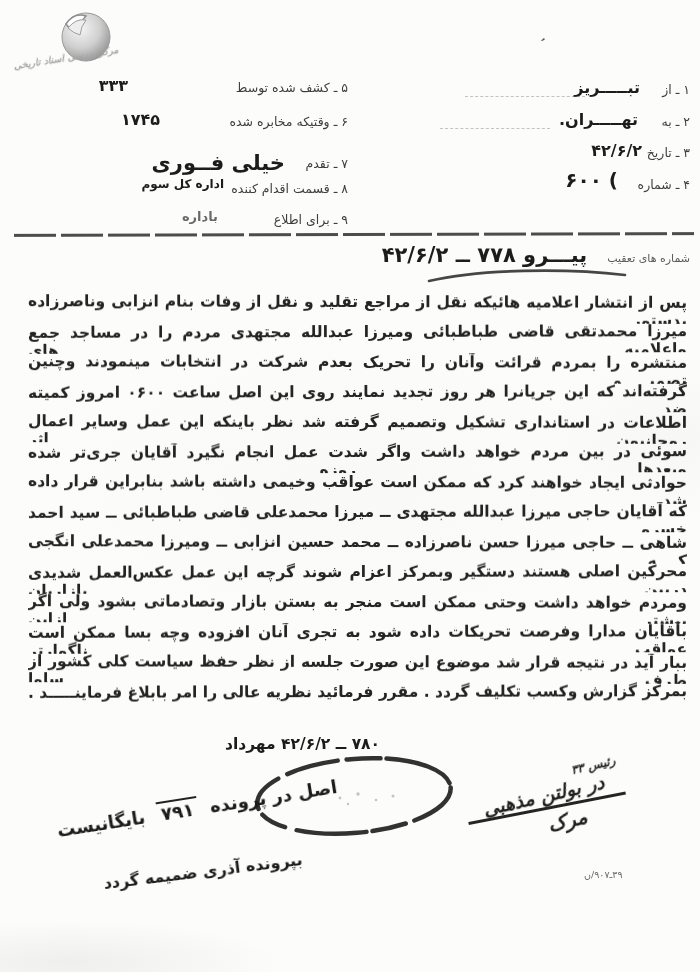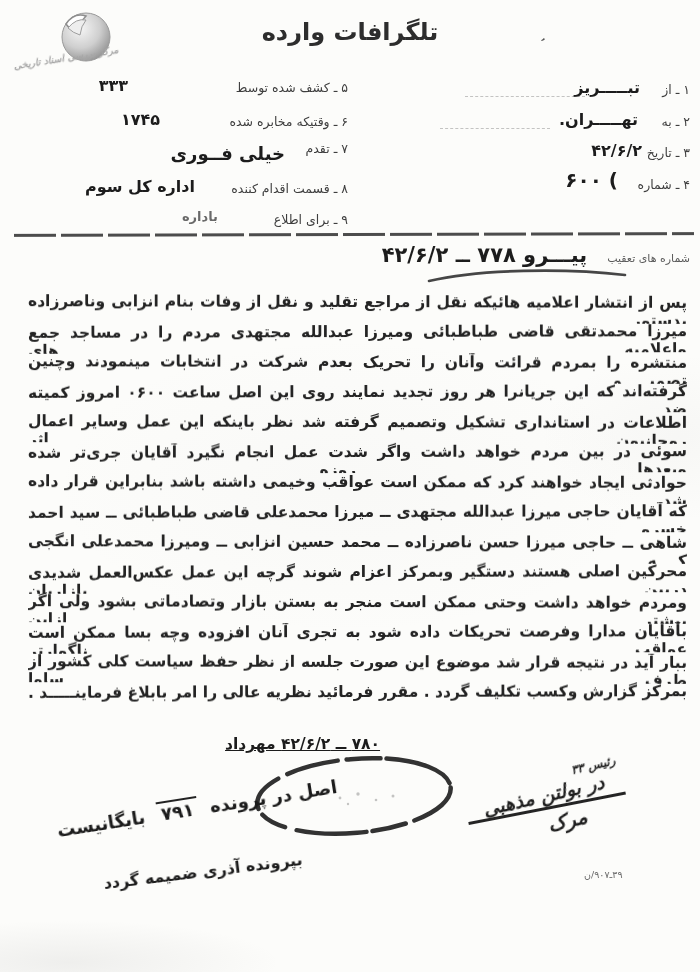--- a/index.html
+++ b/index.html
@@ -45,21 +45,21 @@
   
   .body-block{left:28px;right:13px;top:293px;}
   .body-line{
     height:30px;overflow:hidden;
     font-size:15.5px;font-weight:600;color:#232323;
     text-align:justify;text-align-last:justify;
     filter:blur(.3px);
   }
   .body-line:nth-child(odd){transform:rotate(.15deg);}
   .body-line:nth-child(even){transform:rotate(-.15deg);}
-  .ref-line{left:225px;top:735px;width:250px;font-size:15.5px;text-align:left;text-decoration:underline;}
+  .ref-line{left:225px;top:735px;width:250px;font-size:15.5px;text-align:left;}
   
   .stamp{left:248px;top:748px;}
   
   .note1{left:22px;top:798px;width:350px;font-size:18px;transform:rotate(-9deg);text-align:center;}
   .note1 .n791{border-top:2.5px solid #222;padding:0 4px;margin:0 6px;}
   .note2{left:68px;top:862px;width:270px;font-size:16px;transform:rotate(-7deg);text-align:center;}
   
   .sig{left:438px;top:770px;width:215px;transform:rotate(-13deg);text-align:center;color:#1f1f1f;}
   .sig .s-top{font-size:12px;font-style:italic;font-weight:700;filter:blur(.45px);text-align:right;margin-right:30px;}
   .sig .s-main{font-size:19px;font-style:italic;font-weight:700;filter:blur(.5px);letter-spacing:2px;}
@@ -81,21 +81,20 @@
           <stop offset="100%" stop-color="#8f8f8f"></stop>
         </radialGradient>
       </defs>
       <circle cx="66" cy="27" r="24" fill="url(#sph)" stroke="#9a9a9a" stroke-width="1"></circle>
       <path d="M46,14 Q54,2 66,6 Q60,12 58,22 Q50,20 46,14 Z" fill="#ffffff" stroke="#8e8e8e" stroke-width="1.5"></path>
       <path d="M48,18 Q56,8 66,10 Q61,16 60,25 Q53,23 48,18 Z" fill="#eeeeee" stroke="#9d9d9d" stroke-width="1"></path>
     </svg>
   </div>
   <div class="abs logo-caption">مرکز بررسی اسناد تاریخی</div>
 
-  <div class="abs title">تلگرافات وارده</div>
   <span class="abs stray">٬</span>
 
   <div class="abs pr row-label" style="right:10px;top:82px;">۱ ـ از</div>
   <div class="abs hw val" style="right:60px;top:78px;">تبـــــریز</div>
   <div class="abs dots" style="right:115px;width:120px;top:95px;"></div>
 
   <div class="abs pr row-label" style="right:10px;top:114px;">۲ ـ به</div>
   <div class="abs hw val" style="right:62px;top:110px;">تهـــــران.</div>
   <div class="abs dots" style="right:150px;width:110px;top:127px;"></div>
 
@@ -104,25 +103,25 @@
 
   <div class="abs pr row-label" style="right:10px;top:177px;">۴ ـ شماره</div>
   <div class="abs hw val-lg ltr" style="right:82px;top:168px;">۶۰۰ (</div>
 
   <div class="abs pr row-label" style="right:352px;top:80px;">۵ ـ کشف شده توسط</div>
   <div class="abs hw val ltr" style="right:572px;top:76px;">۳۳۳</div>
 
   <div class="abs pr row-label" style="right:352px;top:114px;margin-left:30px;">۶ ـ وقتیکه مخابره شده</div>
   <div class="abs hw val ltr" style="right:540px;top:110px;">۱۷۴۵</div>
 
-  <div class="abs pr row-label" style="right:352px;top:141px;">۷ ـ تقدم</div>
-  <div class="abs hw" style="right:415px;top:143px;font-size:18px;">خیلی فــوری</div>
+  <div class="abs pr row-label" style="right:352px;top:156px;">۷ ـ تقدم</div>
+  <div class="abs hw" style="right:415px;top:151px;font-size:21px;">خیلی فــوری</div>
 
   <div class="abs pr row-label" style="right:352px;top:181px;">۸ ـ قسمت اقدام کننده</div>
-  <div class="abs hw" style="right:505px;top:177px;font-size:16px;margin-left:24px;">اداره کل سوم</div>
+  <div class="abs hw" style="right:476px;top:177px;font-size:12px;margin-left:24px;">اداره کل سوم</div>
 
   <div class="abs pr row-label" style="right:352px;top:212px;">۹ ـ برای اطلاع</div>
   <div class="abs hw" style="right:482px;top:209px;font-size:13px;opacity:.65;margin-left:46px;">باداره</div>
 
   <div class="abs divider"></div>
 
   <div class="abs followup">
     <span class="pr">شماره های تعقیب</span>
     <span class="hw">پیـــرو ۷۷۸ ــ ۴۲/۶/۲</span>
   </div>

